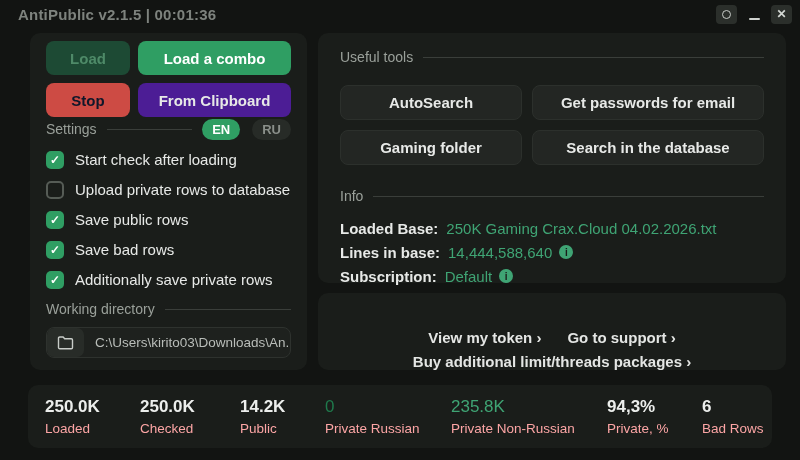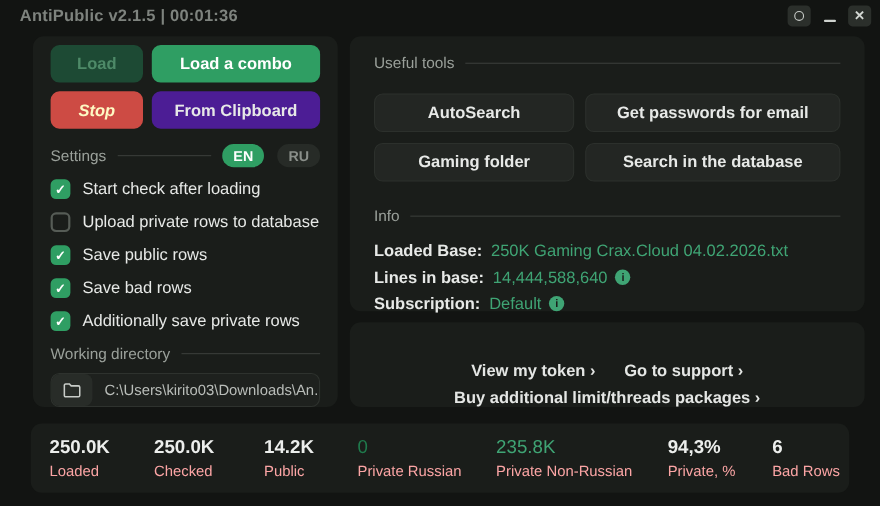--- a/index.html
+++ b/index.html
@@ -39,28 +39,28 @@
 
   
   .btn-grid { display: grid; grid-template-columns: 84px 1fr; gap: 8px; }
   .btn {
     height: 34px; border: none; border-radius: 8px;
     font-family: "Liberation Sans", sans-serif; font-size: 15px;
     display: flex; align-items: center; justify-content: center; cursor: pointer;
   }
   .btn-start { background: #1d4a34; color: #4e8a68; font-weight: 600; }
   .btn-load  { background: #2f9e63; color: #ffffff; font-weight: 600; }
-  .btn-stop  { background: #cd4b44; color: #fef9c3; font-weight: 600; font-style: italic; }
+  .btn-stop  { background: #cd4b44; color: #0f172a; font-weight: 600; }
   .btn-clip  { background: #4c1d95; color: #e7e9e7; font-weight: 600; }
 
   
   .section-row { display: flex; align-items: center; gap: 10px; }
   .section-label { font-size: 14px; color: #9aa09a; white-space: nowrap; }
   .divider { flex: 1; height: 1px; background: #3a3e3a; }
-  .settings-row { margin-top: 12px; height: 24px; text-align: center; }
+  .settings-row { height: 24px; text-align: center; }
 
   .pill {
     border-radius: 13px; font-size: 13px; font-weight: 700;
     padding: 4px 10px; line-height: 1; cursor: pointer;
   }
   .pill-en { background: #2f9e63; color: #ffffff; }
   .pill-ru { background: #272b27; color: #8a8f8a; margin-left: 2px; }
 
   
   .checks { margin-top: 9px; }

